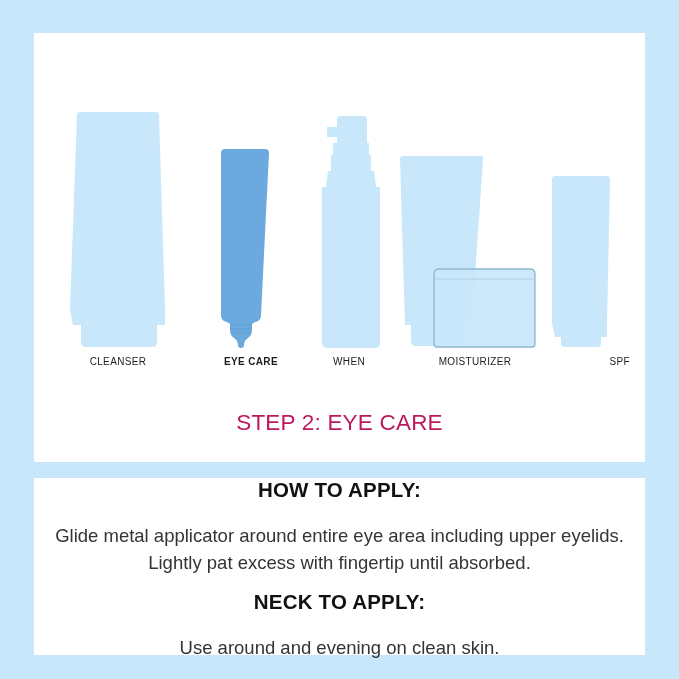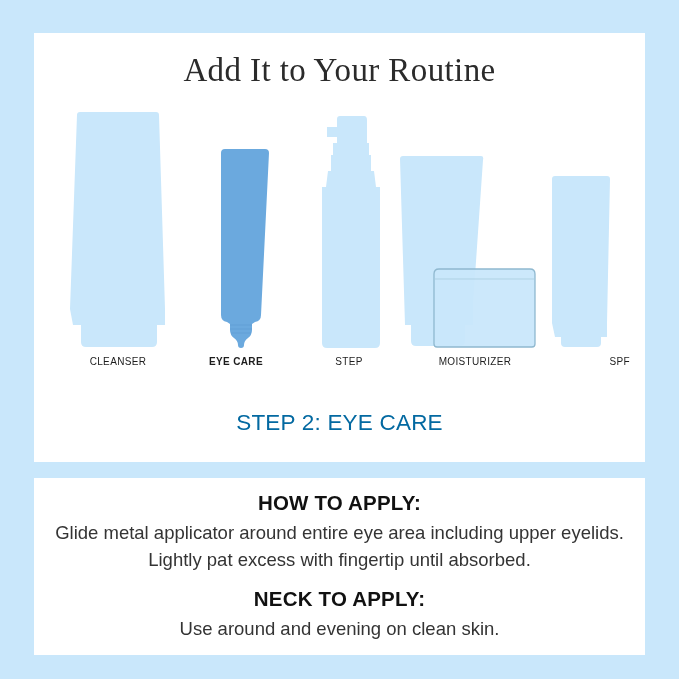--- a/index.html
+++ b/index.html
@@ -89,61 +89,59 @@
 
   
   .step {
     position: absolute;
     top: 410px;
     left: 0;
     width: 679px;
     text-align: center;
     font-size: 22.5px;
     font-weight: 400;
-    color: #0369a1;
+    color: #be185d;
     letter-spacing: 0.2px;
   }
 
   
   .instructions {
     position: absolute;
     top: 478px;
     left: 34px;
     width: 611px;
     height: 188px;
     text-align: center;
     box-sizing: border-box;
-    padding-top: 13px;
   }
   .sec-head {
     font-size: 20.5px;
     font-weight: 700;
     color: #111111;
     letter-spacing: 0.2px;
     margin: 0;
   }
   .sec-body {
     font-size: 18.5px;
     font-weight: 300;
     color: #343434;
     line-height: 27px;
-    margin: 4px auto 0;
+    margin: 20px auto 0;
     width: 580px;
   }
   .gap { height: 14px; }
 </style>
 </head>
 <body>
 
 <div class="frame">
 
   <div class="panel panel-top"></div>
   <div class="panel panel-bottom"></div>
 
-  <div class="title">Add It to Your Routine</div>
 
   <div class="products">
 
     <div class="product" style="left:18px; bottom:0;">
       <span>
         <svg width="104" height="239" viewBox="0 0 104 239">
           <path d="M11 4 Q11 1 14 1 L90 1 Q93 1 93 4 L99 198 L99 214 L91 214 L91 231 Q91 236 86 236 L20 236 Q15 236 15 231 L15 214 L7 214 L4 198 Z" fill="#c9e7fb"></path>
         </svg>
       </span>
     </div>
@@ -194,25 +192,25 @@
         </svg>
       </span>
     </div>
 
   </div>
 
   <div class="labels">
     <div class="label" style="left:0px; width:140px;">
       <span>CLEANSER</span>
     </div>
-    <div class="label active" style="left:129px; width:118px;">
+    <div class="label active" style="left:144px; width:118px;">
       <span>EYE CARE</span>
     </div>
     <div class="label" style="left:248px; width:106px;">
-      <span>STEP</span>
+      <span>WHEN</span>
     </div>
     <div class="label" style="left:346px; width:162px;">
       <span>MOISTURIZER</span><br>
     </div>
     <div class="label" style="left:496px; width:86px;text-align:right;">
       <span>SPF</span>
     </div>
   </div>
 
   <div class="step">STEP 2: EYE CARE</div>

